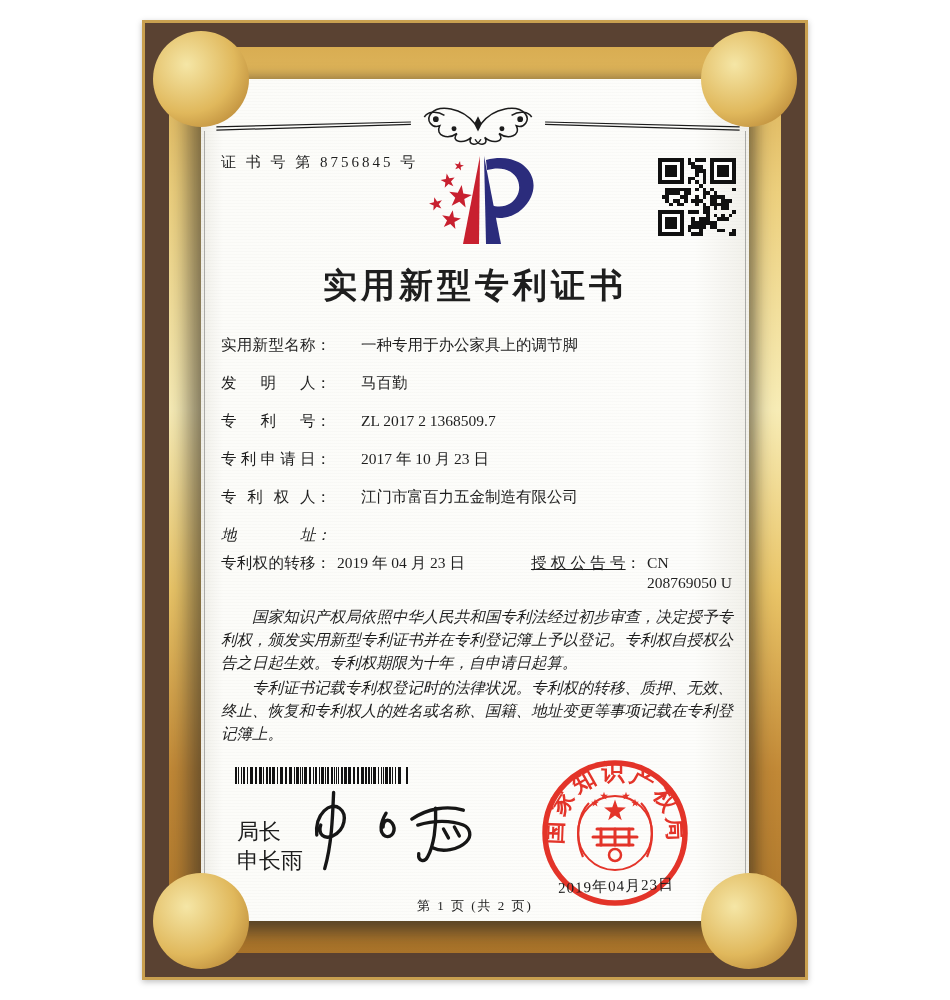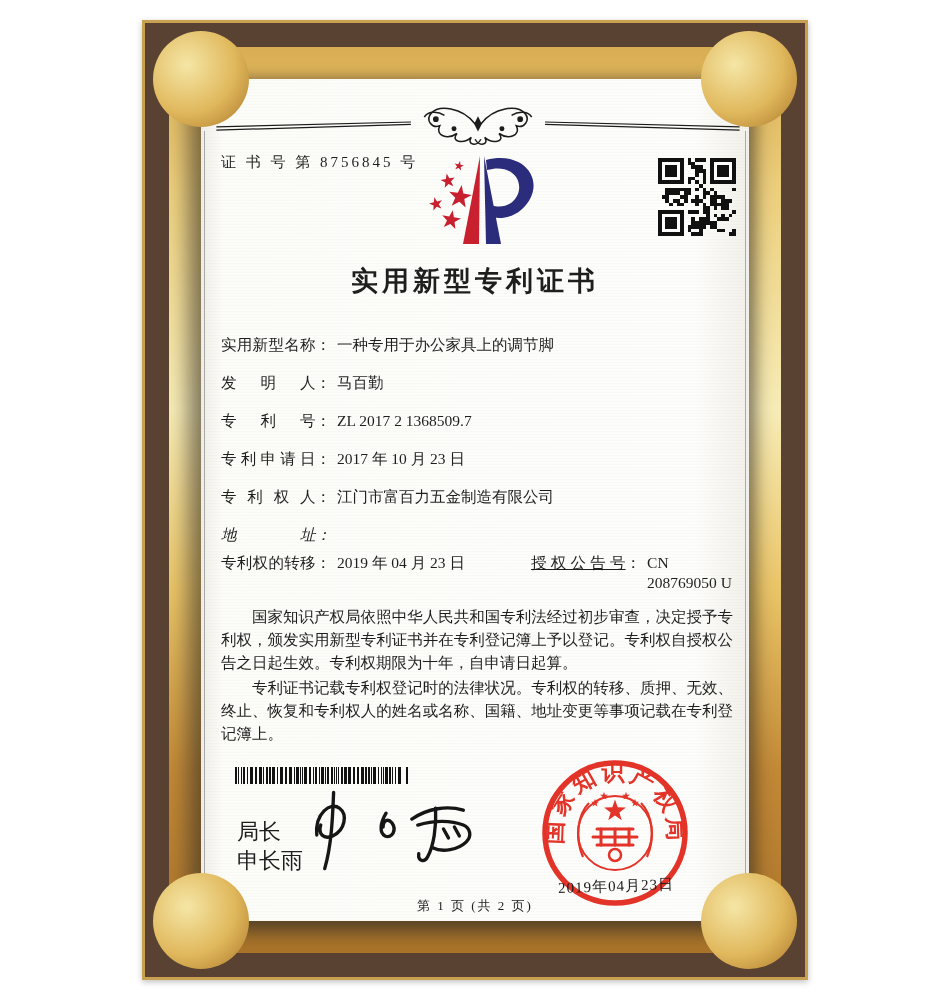--- a/index.html
+++ b/index.html
@@ -29,36 +29,36 @@
   .flourish{position:absolute;left:10px;top:20px;width:534px;height:46px;}
   .corner-curl{position:absolute;width:34px;height:40px;opacity:.85;}
   .curl-bl{left:2px;bottom:6px;} .curl-br{right:2px;bottom:6px;transform:scaleX(-1);}
 
   .cert-number{position:absolute;left:20px;top:74px;font-size:15px;letter-spacing:3px;}
 
   .logo{position:absolute;left:216px;top:72px;width:136px;height:102px;}
   .qr{position:absolute;right:13px;top:79px;width:78px;height:78px;}
 
   .title{position:absolute;left:0;top:184px;width:100%;text-align:center;
-         font-size:27px;font-weight:bold;letter-spacing:4px;}
+         font-size:34px;font-weight:bold;letter-spacing:4px;}
 
   
   .fields{position:absolute;left:20px;right:16px;top:256px;font-size:15.5px;line-height:20px;}
   .frow{display:flex;align-items:flex-start;margin-bottom:18px;}
   .flabel{display:inline-block;width:6.1em;text-align:justify;text-align-last:justify;flex:0 0 auto;}
   .fcolon{flex:0 0 auto;margin-right:6px;}
-  .fvalue{flex:1 1 auto;}
+  .fvalue{flex:1 1 auto;margin-left:24px;}
   .frow.addr{margin-bottom:8px;font-style:italic;}
   .grant{display:flex;margin-bottom:4px;}
   .gd-value{flex:0 0 auto;width:168px;}
   .g2label{margin-left:26px;text-decoration:underline;}
 
   .body-text{margin-top:12px;}
   .body-text p{margin:0 0 2px 0;font-size:15.5px;line-height:23px;text-align:justify;
-               text-indent:2em;}
+               text-indent:2em;font-style:italic;}
 
   
   .barcode{position:absolute;left:34px;top:688px;width:174px;height:17px;fill:#121212;}
   .signer{position:absolute;left:36px;top:738px;font-size:22px;line-height:29px;
           font-family:"Liberation Sans","DejaVu Sans",sans-serif;}
   .signature{position:absolute;left:94px;top:704px;width:198px;height:94px;}
   .seal{position:absolute;left:332px;top:672px;width:164px;height:164px;opacity:.93;}
   .seal-date{position:absolute;left:334px;top:798px;width:162px;text-align:center;
              font-size:15px;letter-spacing:1px;color:#1c1c1c;z-index:7;transform:rotate(-2deg);}
   .footer{position:absolute;left:0;bottom:6px;width:100%;text-align:center;font-size:13px;letter-spacing:2px;}

